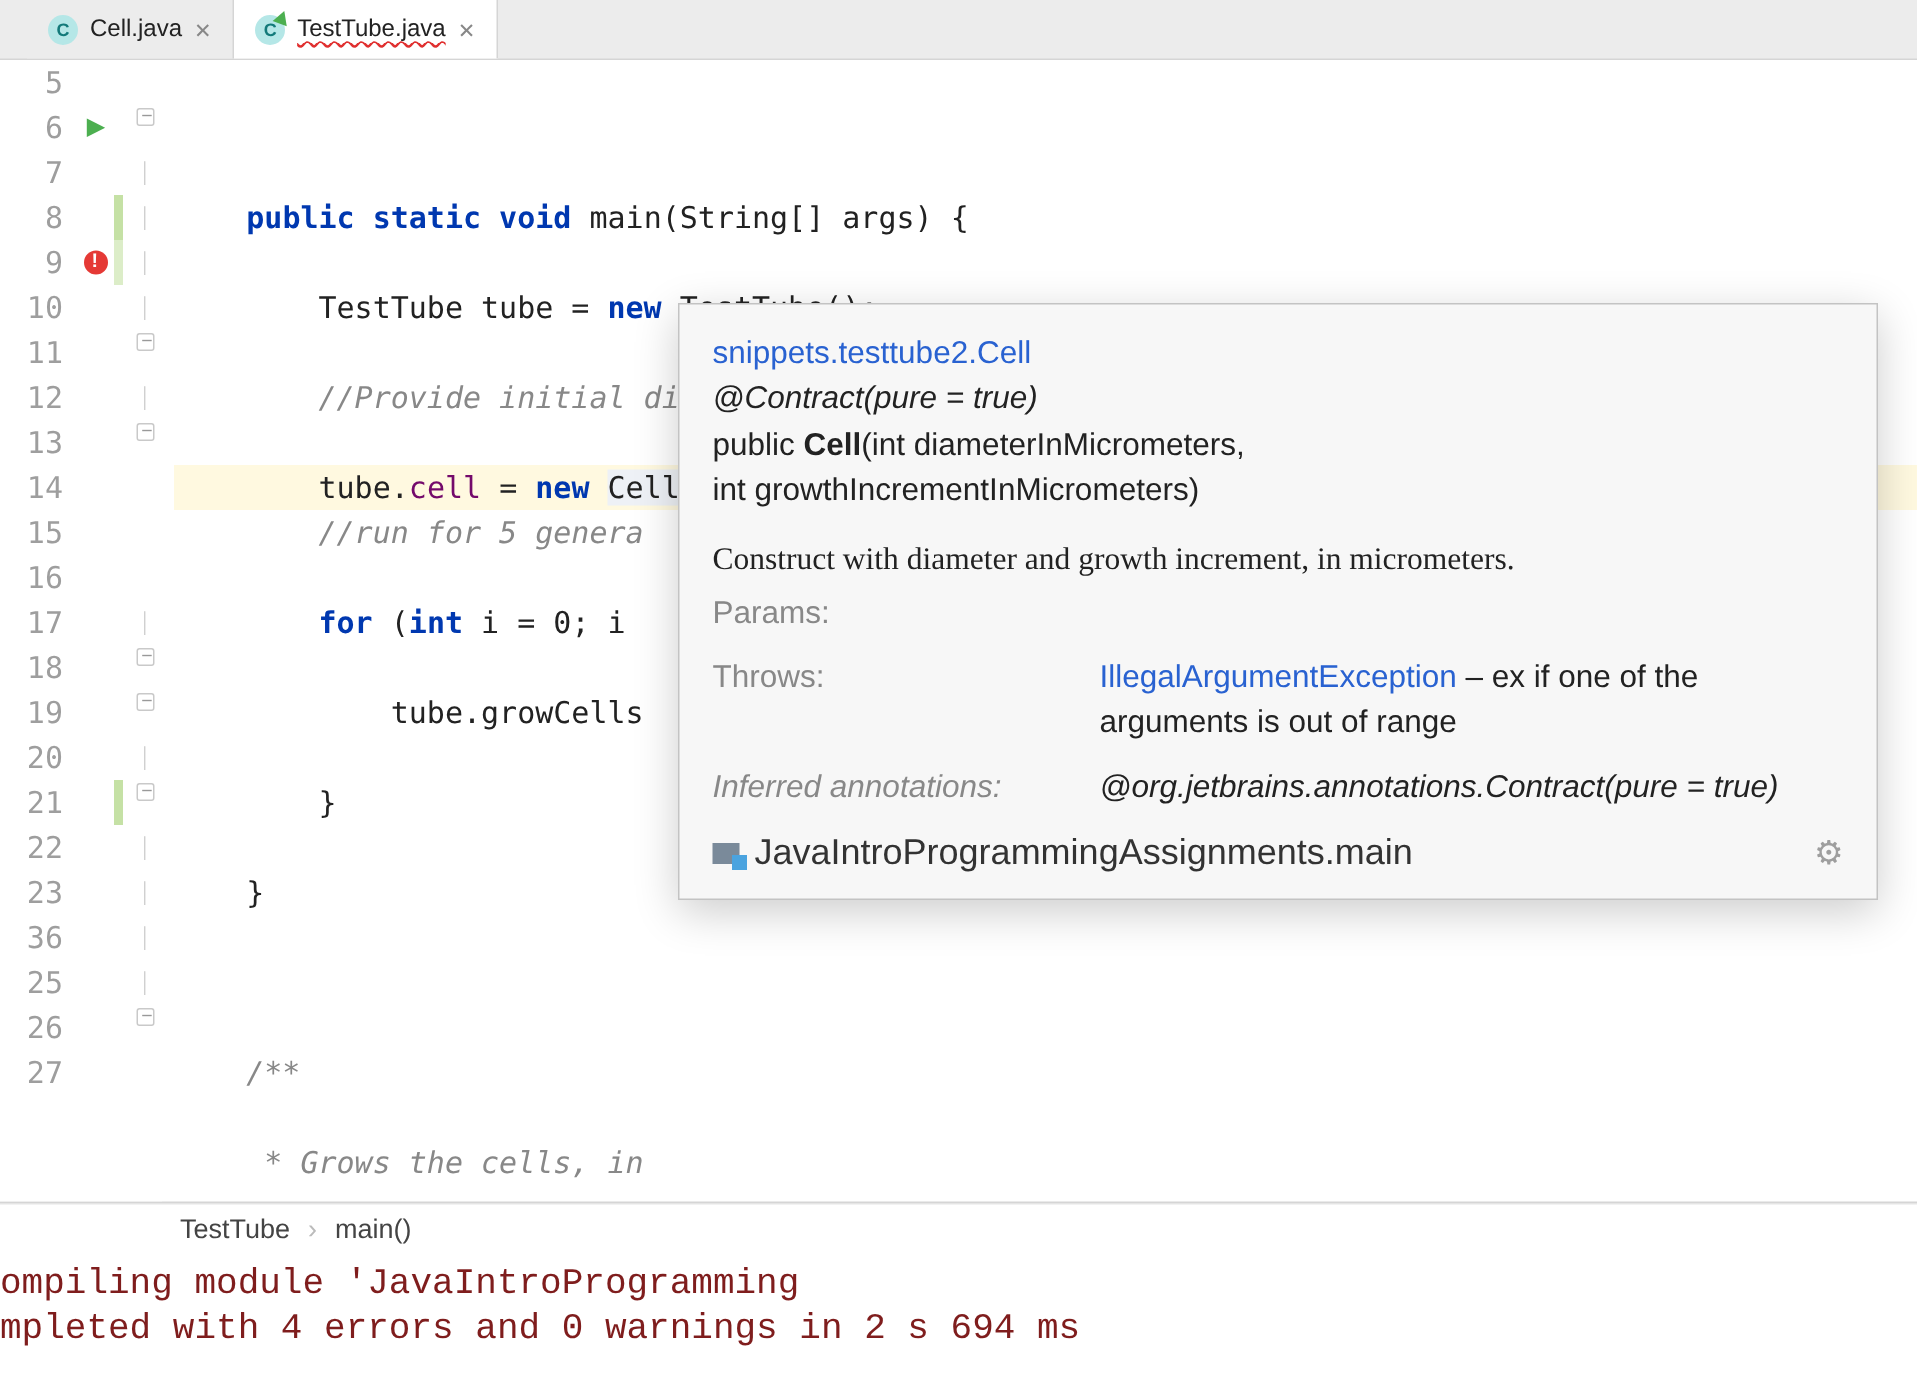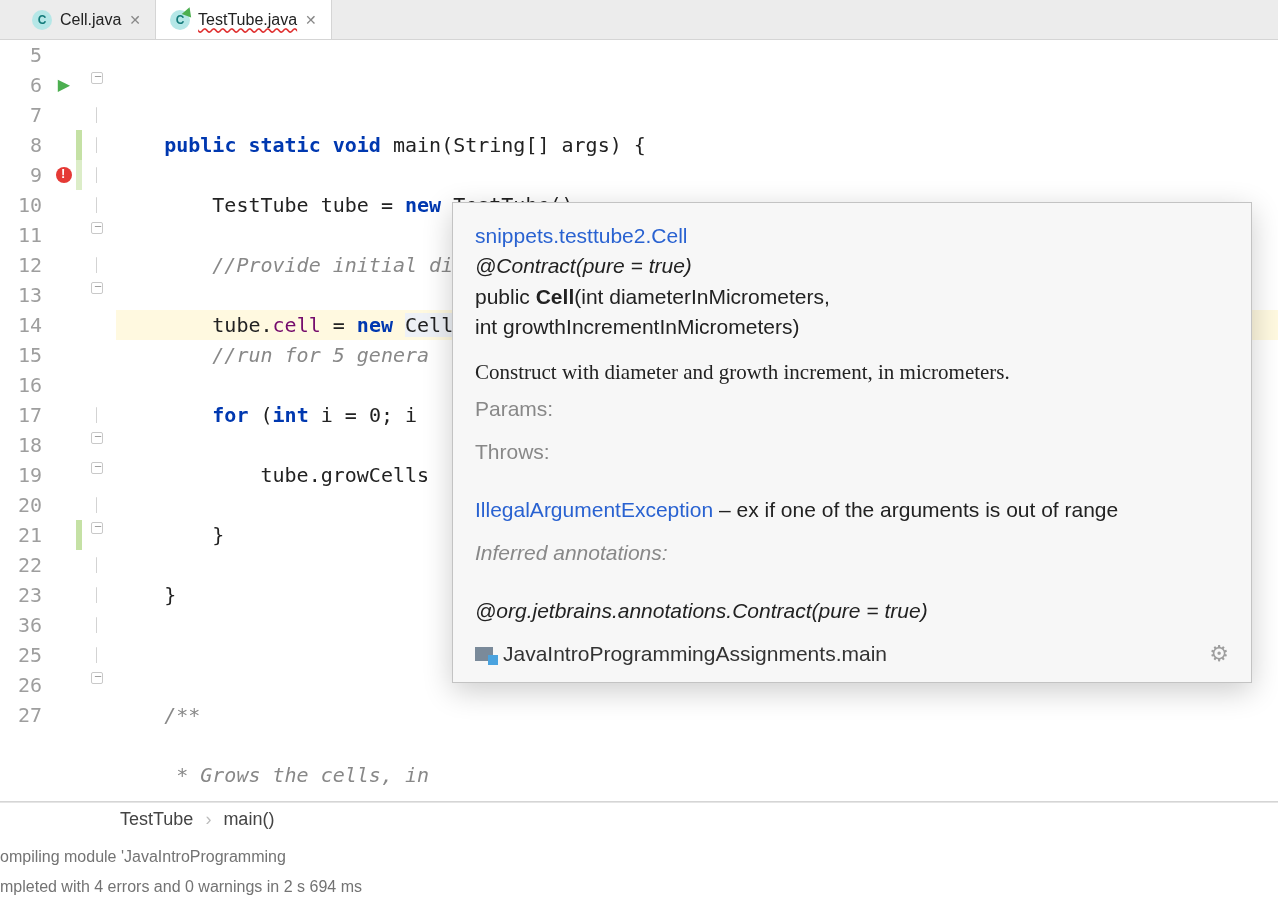--- a/index.html
+++ b/index.html
@@ -111,55 +111,56 @@
   .breadcrumb {
     height: 34px; display: flex; align-items: center; gap: 12px;
     padding-left: 120px; border-top: 1px solid #e5e5e5;
     color: #444; font-size: 18px;
   }
   .breadcrumb .sep { color: #bbb; }
   
   .build {
     background: #fff;
     padding: 6px 6px 4px 0;
-    font-size: 16px;
-    color: #737373;
+    font-size: 24px;
+    color: #7f1d1d;
     line-height: 30px;
     height: 84px;
     overflow: hidden;
+    font-family: Liberation Mono, monospace;
   }
   
   .popup {
     position: absolute;
     left: 452px; top: 162px;
     width: 800px;
     background: #f7f7f7;
     border: 1px solid #c3c3c3;
     box-shadow: 0 8px 28px rgba(0,0,0,0.2);
     padding: 18px 22px 12px 22px;
     font-size: 21px;
     line-height: 1.45;
   }
   .popup .mono { font-family: Liberation Sans, sans-serif; }
   .popup .link { color: #2962d1; }
   .popup .contract { font-style: italic; }
   .popup .sig { margin-bottom: 14px; }
   .popup .sig b { font-weight: 700; }
   .popup .desc { margin-bottom: 7px; color: #222; font-family: Liberation Serif, serif; }
-  .popup .row { display: flex; gap: 28px; margin-bottom: 12px; flex-direction: column; }
+  .popup .row { display: flex; gap: 28px; margin-bottom: 12px; }
   .popup .row .label { width: 230px; color: #888; flex-shrink: 0; }
   .popup .row .val { flex: 1; }
   .popup .inferred .label { font-style: italic; }
   .popup .inferred .val { font-style: italic; }
   .popup .footer {
     display: flex; align-items: center; justify-content: space-between;
     margin-top: 8px;
   }
   .popup .footer .mod {
-    display: flex; align-items: center; gap: 10px; font-size: 21px; color: #333;
+    display: flex; align-items: center; gap: 10px; font-size: 24px; color: #333;
   }
   .popup .footer .modicon {
     width: 18px; height: 14px; background: #7a8a9a; position: relative; display:inline-block;
   }
   .popup .footer .modicon::after {
     content: ""; position: absolute; right: -5px; bottom: -4px;
     width: 10px; height: 10px; background: #4aa3df;
   }
   .popup .gear { color: #9e9e9e; font-size: 22px; cursor: pointer; }
 </style>

